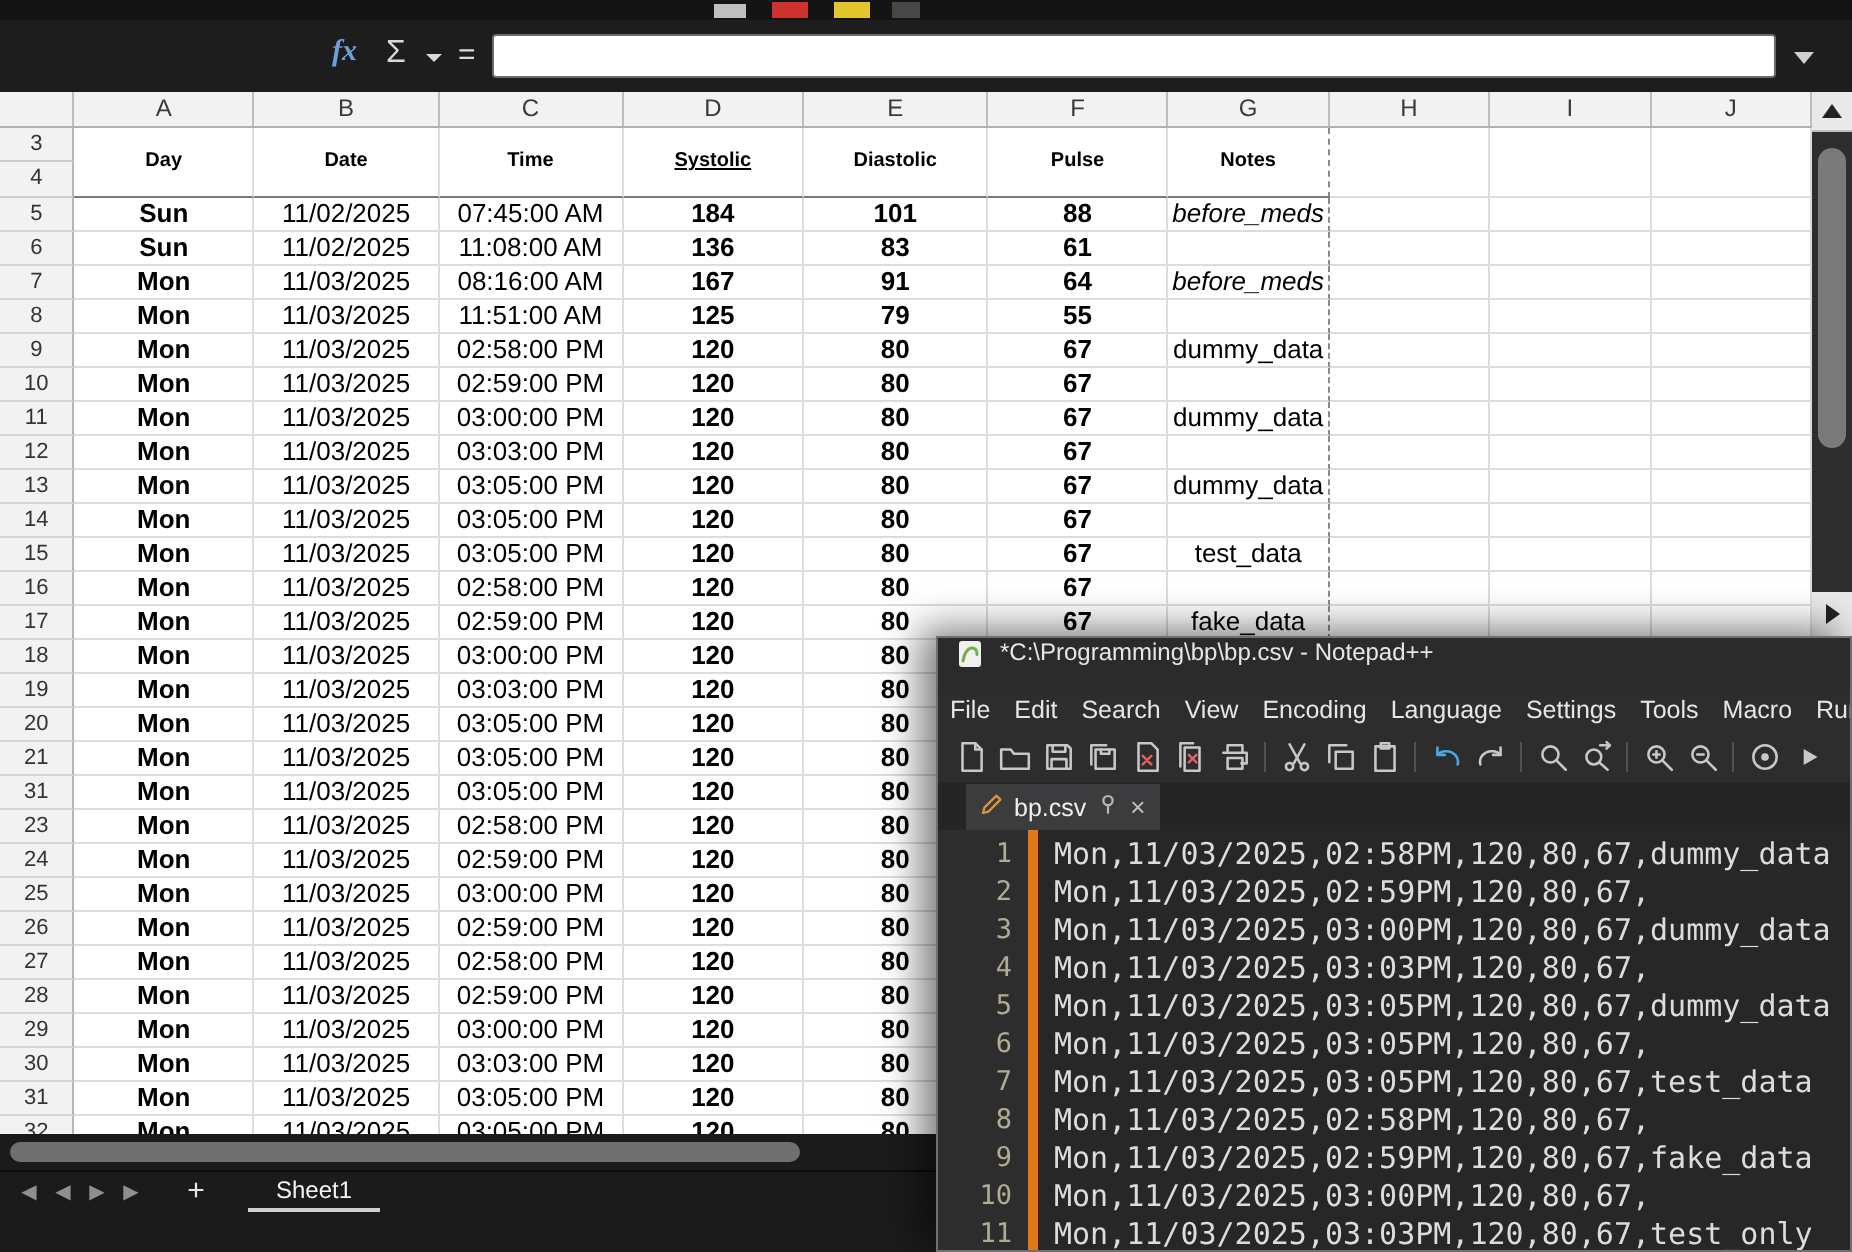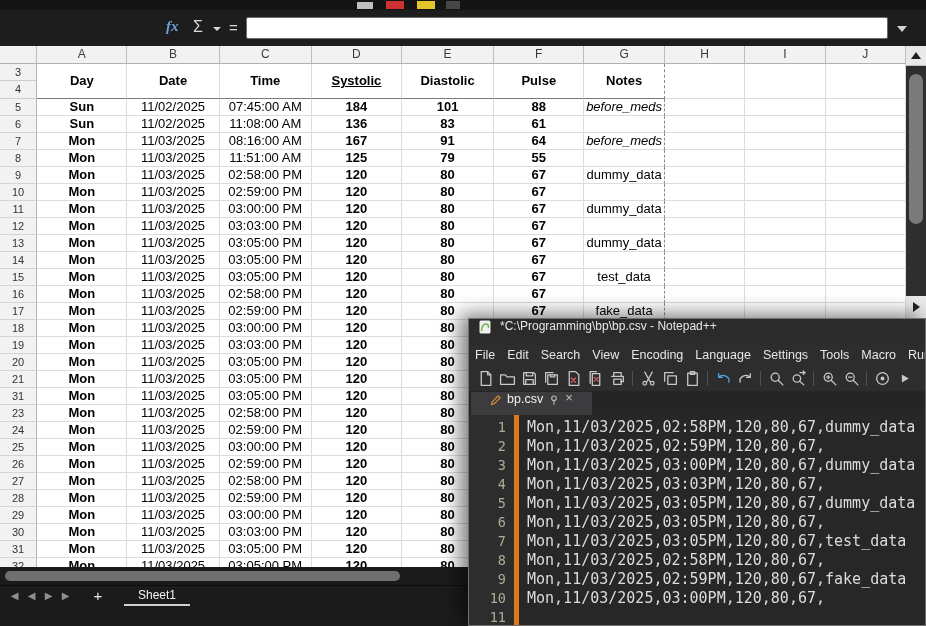--- a/index.html
+++ b/index.html
@@ -29,21 +29,21 @@
   .corner { width:38px; height:100%; border-right:1px solid #bdbdbd; background:#f2f2f2; }
   .colhdr { height:100%; border-right:1px solid #bdbdbd; font-size:12px; color:#3a3a3a;
     text-align:center; line-height:17px; }
   
   #grid { position:absolute; left:0; top:64px; width:906px; height:503px; background:#fff; overflow:hidden; }
   .hdr-band { display:flex; height:35px; }
   .hdr-nums { width:38px; display:flex; flex-direction:column; }
   .hdr-num { height:17px; background:#f2f2f2; border-right:1px solid #b5b5b5; border-bottom:1px solid #cccccc;
     font-size:11px; color:#333; text-align:center; line-height:16px; }
   .hdr-num.tall { height:18px; }
-  .hdr-cell { height:35px; font-weight:bold; font-size:13px; color:#000; text-align:center; line-height:33px;
+  .hdr-cell { height:35px; font-weight:bold; font-size:10px; color:#000; text-align:center; line-height:33px;
     border-right:1px solid #dcdcdc; border-bottom:1px solid #7a7a7a; overflow:hidden; }
   .hdr-cell.empty { font-weight:normal; border-bottom:1px solid #dcdcdc; }
   .hdr-cell.dashed { border-right:1px dashed #8a8a8a; }
   .g-row { display:flex; height:17px; }
   .rownum { width:38px; background:#f2f2f2; border-right:1px solid #b5b5b5; border-bottom:1px solid #d5d5d5;
     font-size:11px; color:#333; text-align:center; line-height:16px; }
   .cell { height:17px; border-right:1px solid #dcdcdc; border-bottom:1px solid #dcdcdc;
     font-size:13px; color:#000; text-align:center; line-height:16px; white-space:nowrap; overflow:hidden; }
   .cell.b { font-weight:bold; }
   .cell.i { font-style:italic; }
@@ -80,21 +80,21 @@
   #npp-title { height:26px; display:flex; align-items:flex-start; background:#2b2b2b; flex:0 0 auto; }
   #npp-logo { margin:0 7px 0 8px; display:flex; }
   #npp-title-text { font-size:12px; color:#e6e6e6; white-space:nowrap; overflow:hidden; }
   #nppmenu { height:21px; display:flex; align-items:center; flex:0 0 auto; }
   .menu-item { padding:0 6px; font-size:12.5px; color:#e6e6e6; line-height:21px; white-space:nowrap; }
   #npptoolbar { height:25px; display:flex; align-items:center; padding-left:5px; flex:0 0 auto; }
   .tb-icon { width:17px; height:17px; margin:0 2.5px; display:flex; align-items:center; justify-content:center; }
   .tb-icon svg { stroke:#c8c8c8; fill:none; stroke-width:1.2; stroke-linecap:round; stroke-linejoin:round; }
   .tb-sep { width:1px; height:15px; background:#525252; margin:0 4px; }
   #npptabbar { height:24px; background:#252526; display:flex; align-items:flex-end; flex:0 0 auto; }
-  #npptab { margin-left:2px; height:23px; background:#3c3c3e; display:flex; gap:5px; padding:0 19px; }
+  #npptab { margin-left:14px; height:23px; background:#3c3c3e; display:flex; align-items:center; gap:5px; padding:0 7px; }
   #tab-label { font-size:12.5px; color:#f0f0f0; }
   #tab-close { font-size:13px; color:#c0c0c0; line-height:12px; }
   #nppeditor { flex:1 1 auto; padding-top:3px; overflow:hidden; font-family:"DejaVu Sans Mono", monospace;
     background:linear-gradient(90deg,#2d2d2e 0,#2d2d2e 45px,#e07818 45px,#e07818 50px,#272728 50px); }
   .ed-line { height:19px; display:flex; }
   .ln { width:45px; padding-right:8px; text-align:right; font-size:13.5px; color:#b0ab93; line-height:19px; flex:0 0 auto; }
   .code { padding-left:13px; font-size:15px; color:#dcdcdc; line-height:19px; white-space:pre; }
 </style>
 </head>
 <body>
@@ -737,17 +737,18 @@
         <div class="ed-line">
           <span class="ln">9</span>
           <span class="code">Mon,11/03/2025,02:59PM,120,80,67,fake_data</span>
         </div>
         <div class="ed-line">
           <span class="ln">10</span>
           <span class="code">Mon,11/03/2025,03:00PM,120,80,67,</span>
         </div>
         <div class="ed-line">
           <span class="ln">11</span>
+          <span class="code">Mon,11/03/2025,03:03PM,120,80,67,test_only</span>
         </div>
       </div>
   </div>
 
 </div>
 
 </body></html>

